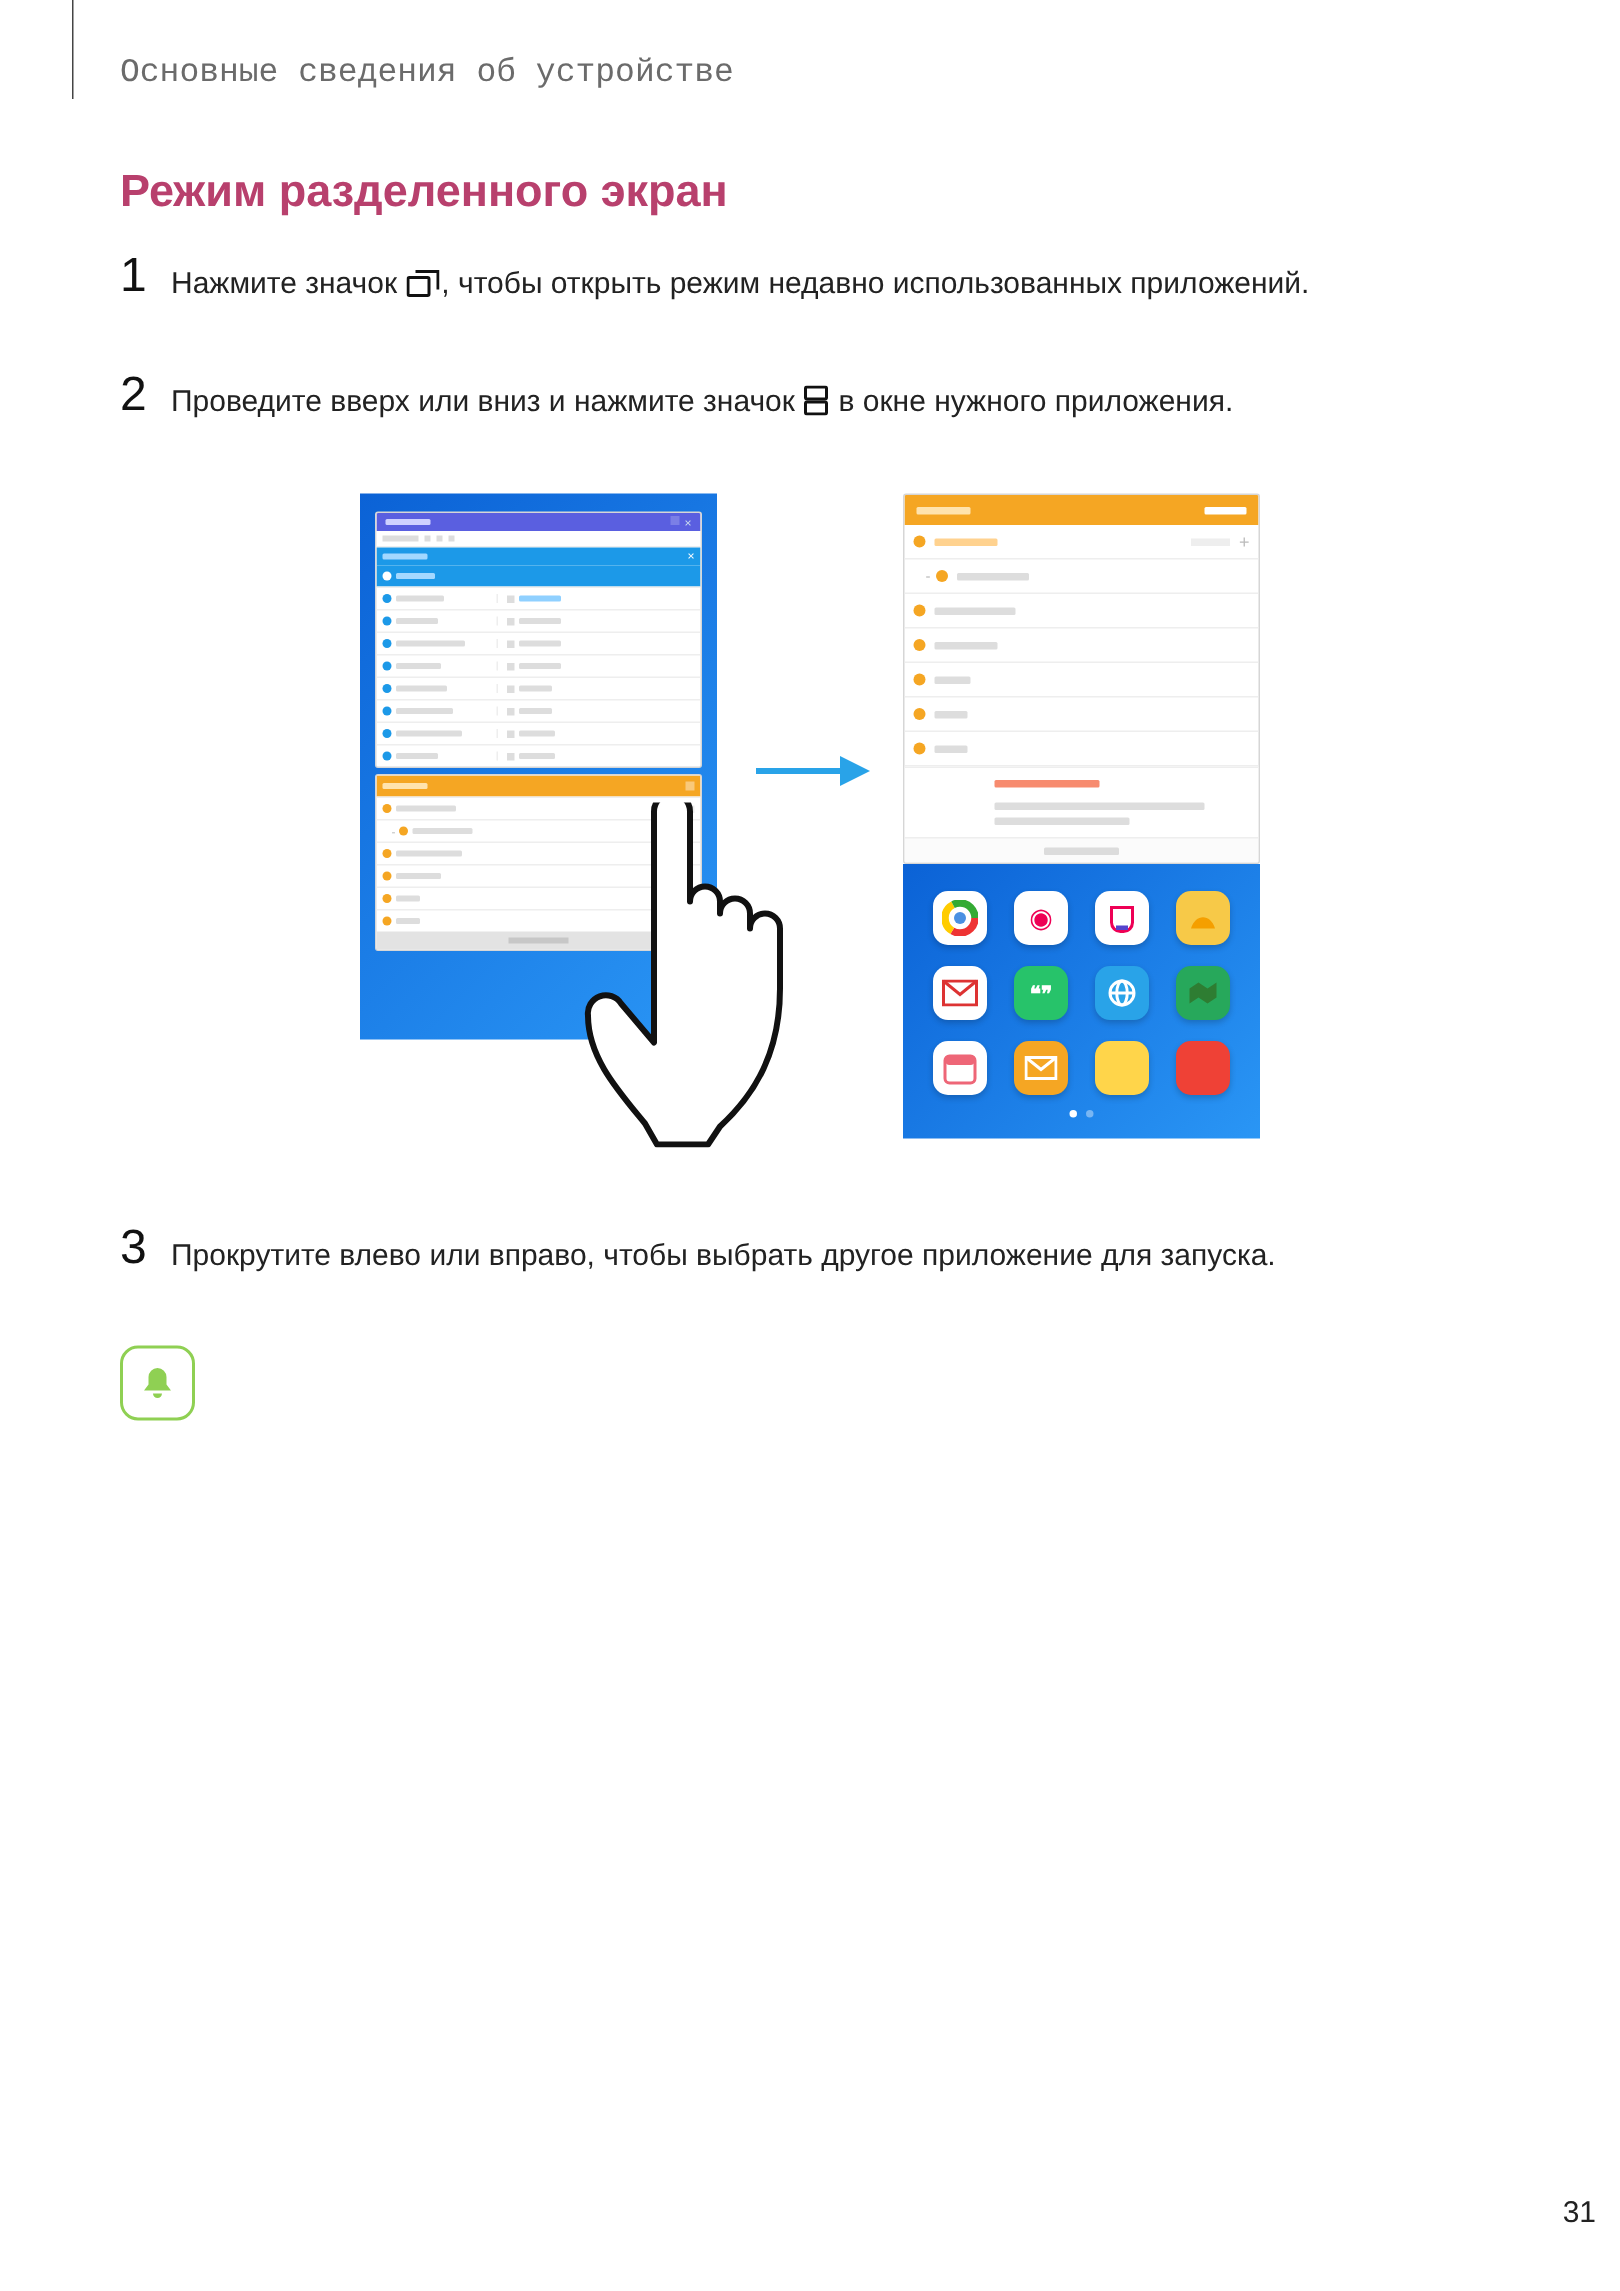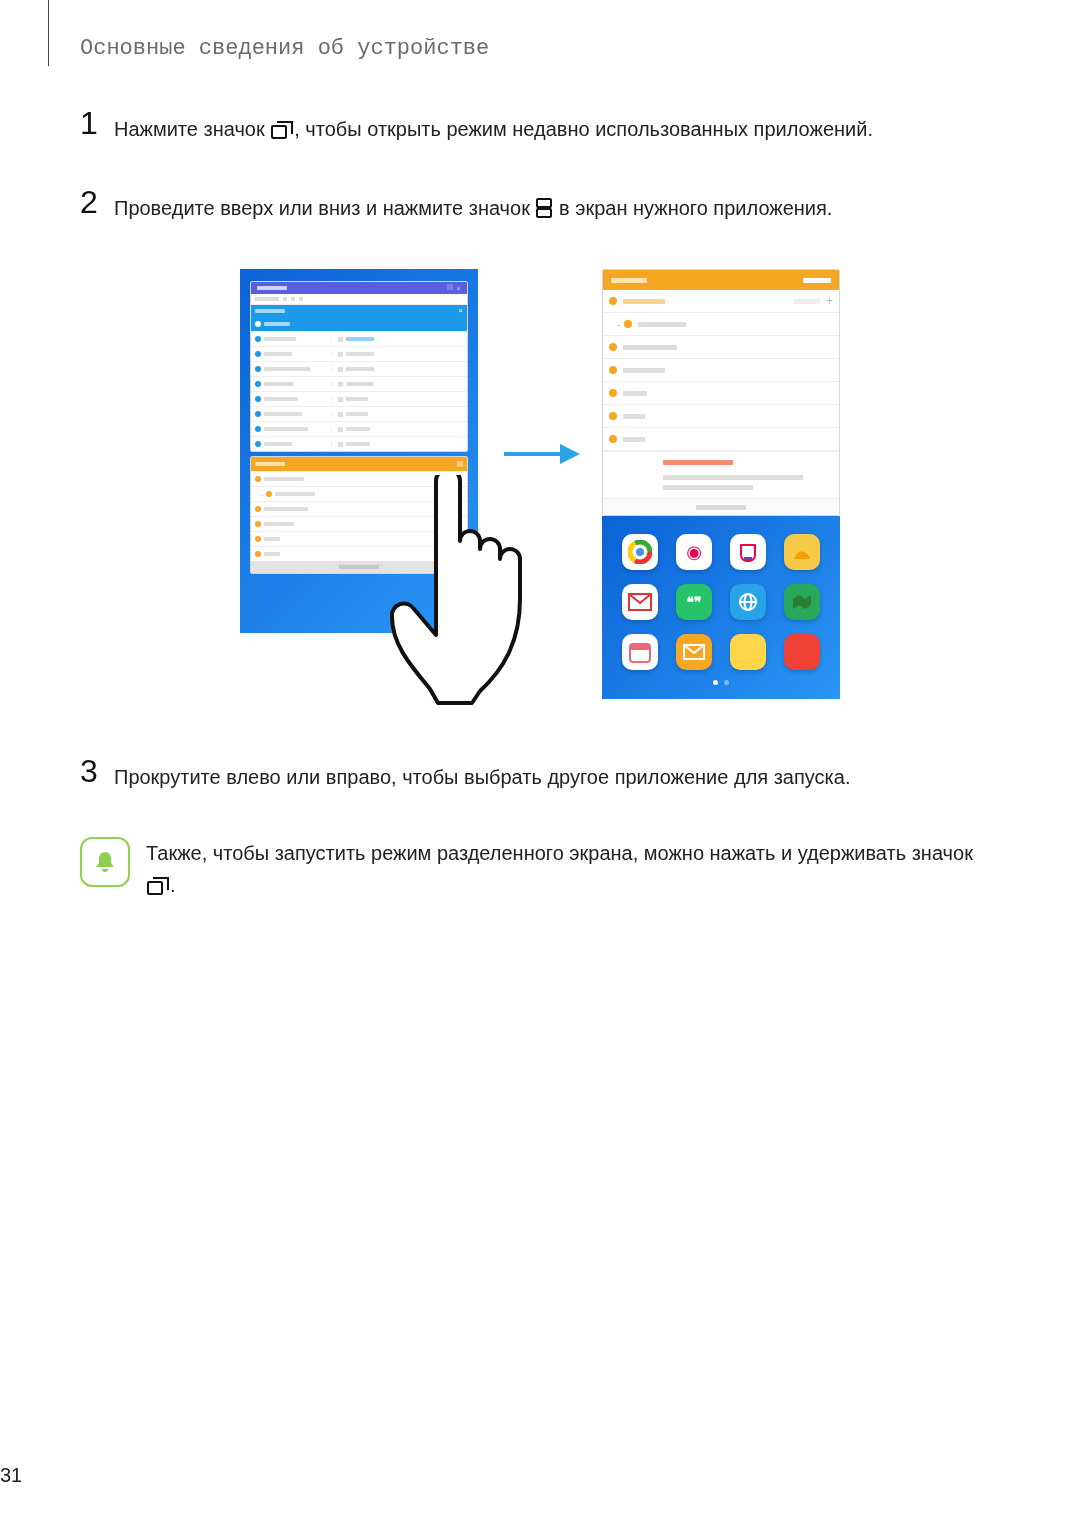--- a/index.html
+++ b/index.html
@@ -181,55 +181,56 @@
     margin-top:2px;
   }
   .note-body {
     font-size:20px; line-height:1.6;
     padding-top: 2px;
   }
   .page-num {
     position:absolute;
     bottom: 40px;
     left:0; right:16px;
-    text-align:left;
+    text-align:right;
     font-size:20px;
     color:#222;
   }
   .period { font-size:20px; }
 </style>
 </head>
 <body>
 
 <div class="page">
   <div class="left-rule"></div>
 
   <div class="header">Основные сведения об устройстве</div>
 
+  <h2 class="section-title">Режим разделенного экран</h2>
 
   <div class="step">
     <div class="step-num">1</div>
     <div class="step-body">
       <p>
         <span>Нажмите значок </span><span class="inline-icon"><svg width="22" height="18" viewBox="0 0 22 18">
               <rect x="1" y="5" width="14" height="12" rx="1" fill="none" stroke="#111" stroke-width="2"></rect>
               <path d="M6 1 h15 v12" fill="none" stroke="#111" stroke-width="2"></path>
             </svg></span><span>, чтобы открыть режим недавно использованных приложений.</span>
       </p>
     </div>
   </div>
 
   <div class="step">
     <div class="step-num">2</div>
     <div class="step-body">
       <p>
         <span>Проведите вверх или вниз и нажмите значок </span><span class="inline-icon"><svg width="16" height="20" viewBox="0 0 16 20">
               <rect x="1" y="1" width="14" height="8" rx="1" fill="none" stroke="#111" stroke-width="2"></rect>
               <rect x="1" y="11" width="14" height="8" rx="1" fill="none" stroke="#111" stroke-width="2"></rect>
-            </svg></span><span> в экран нужного приложения.</span>
+            </svg></span><span> в окне нужного приложения.</span>
       </p>
     </div>
   </div>
 
   <div class="figure">
 
     <div class="screen" style="height:364px;">
       <div class="blue-bg" style="height:364px;">
 
         <div class="card">
@@ -514,24 +515,16 @@
     </div>
   </div>
 
   <div class="note">
     <div class="note-icon">
       <svg width="28" height="28" viewBox="0 0 28 28">
         <path d="M14 4 a6 6 0 0 1 6 6 v5 l3 4 H5 l3 -4 v-5 a6 6 0 0 1 6 -6 z" fill="#8fd053"></path>
         <path d="M11 21 a3 3 0 0 0 6 0" fill="#8fd053"></path>
       </svg>
     </div>
-    <div class="note-body">
-      <span>Также, чтобы запустить режим разделенного экрана, можно нажать и удерживать значок </span>
-      <br>
-      <span class="inline-icon"><svg width="22" height="18" viewBox="0 0 22 18">
-            <rect x="1" y="5" width="14" height="12" rx="1" fill="none" stroke="#111" stroke-width="2"></rect>
-            <path d="M6 1 h15 v12" fill="none" stroke="#111" stroke-width="2"></path>
-          </svg></span><span class="period">.</span>
-    </div>
   </div>
 
   <div class="page-num">31</div>
 </div>
 
 </body></html>

